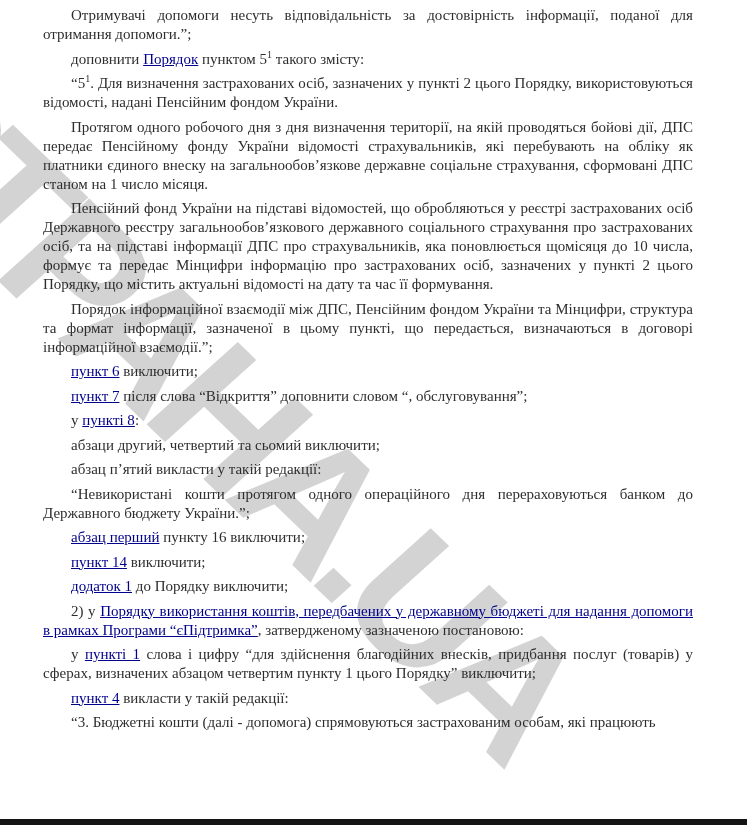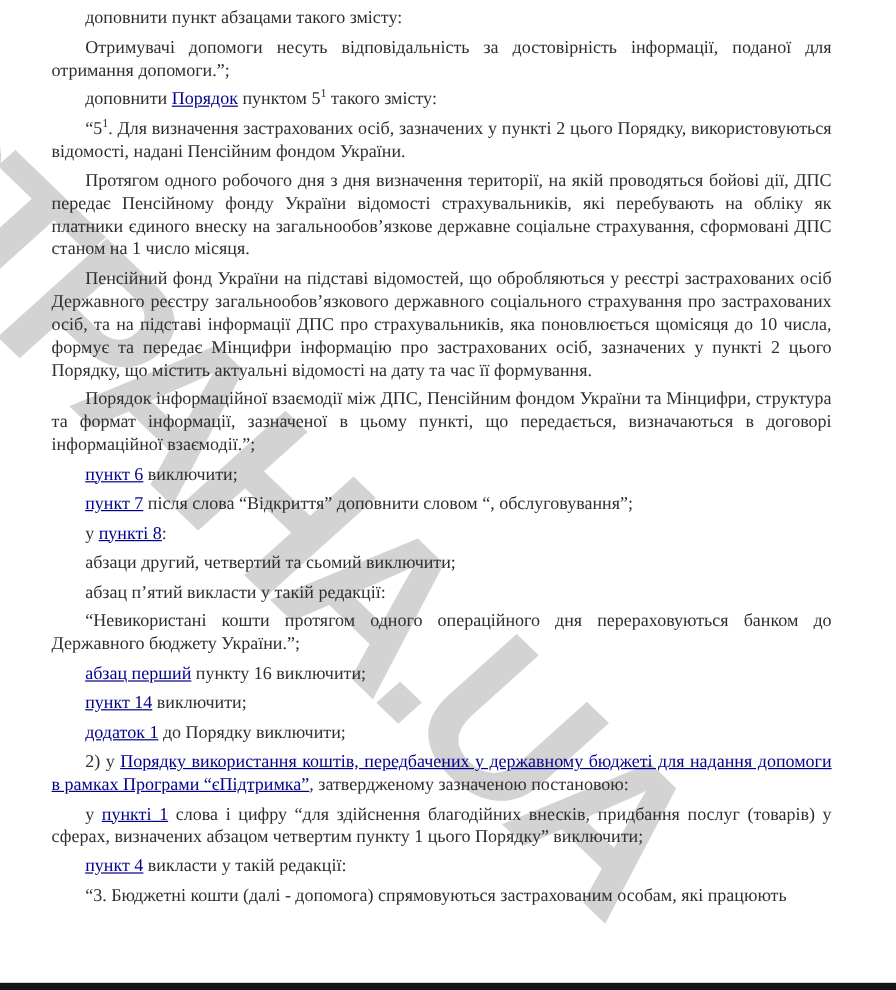--- a/index.html
+++ b/index.html
@@ -71,21 +71,20 @@
     z-index: 2;
   }
 </style>
 </head>
 <body>
 
 <div class="page">
   <div class="watermark">СТРАНА.UA</div>
 
   <div class="doc" id="doc-body">
-      <p><span>доповнити пункт абзацами такого змісту:</span></p>
       <p><span>Отримувачі допомоги несуть відповідальність за достовірність інформації, поданої для отримання допомоги.”;</span></p>
       <p><span>доповнити </span><a href="#">Порядок</a><span> пунктом 5</span><sup>1</sup><span> такого змісту:</span></p>
       <p><span>“5</span><sup>1</sup><span>. Для визначення застрахованих осіб, зазначених у пункті 2 цього Порядку, використовуються відомості, надані Пенсійним фондом України.</span></p>
       <p><span>Протягом одного робочого дня з дня визначення території, на якій проводяться бойові дії, ДПС передає Пенсійному фонду України відомості страхувальників, які перебувають на обліку як платники єдиного внеску на загальнообов’язкове державне соціальне страхування, сформовані ДПС станом на 1 число місяця.</span></p>
       <p><span>Пенсійний фонд України на підставі відомостей, що обробляються у реєстрі застрахованих осіб Державного реєстру загальнообов’язкового державного соціального страхування про застрахованих осіб, та на підставі інформації ДПС про страхувальників, яка поновлюється щомісяця до 10 числа, формує та передає Мінцифри інформацію про застрахованих осіб, зазначених у пункті 2 цього Порядку, що містить актуальні відомості на дату та час її формування.</span></p>
       <p><span>Порядок інформаційної взаємодії між ДПС, Пенсійним фондом України та Мінцифри, структура та формат інформації, зазначеної в цьому пункті, що передається, визначаються в договорі інформаційної взаємодії.”;</span></p>
       <p><a href="#">пункт 6</a><span> виключити;</span></p>
       <p><a href="#">пункт 7</a><span> після слова “Відкриття” доповнити словом “, обслуговування”;</span></p>
       <p><span>у </span><a href="#">пункті 8</a><span>:</span></p>
       <p><span>абзаци другий, четвертий та сьомий виключити;</span></p>

